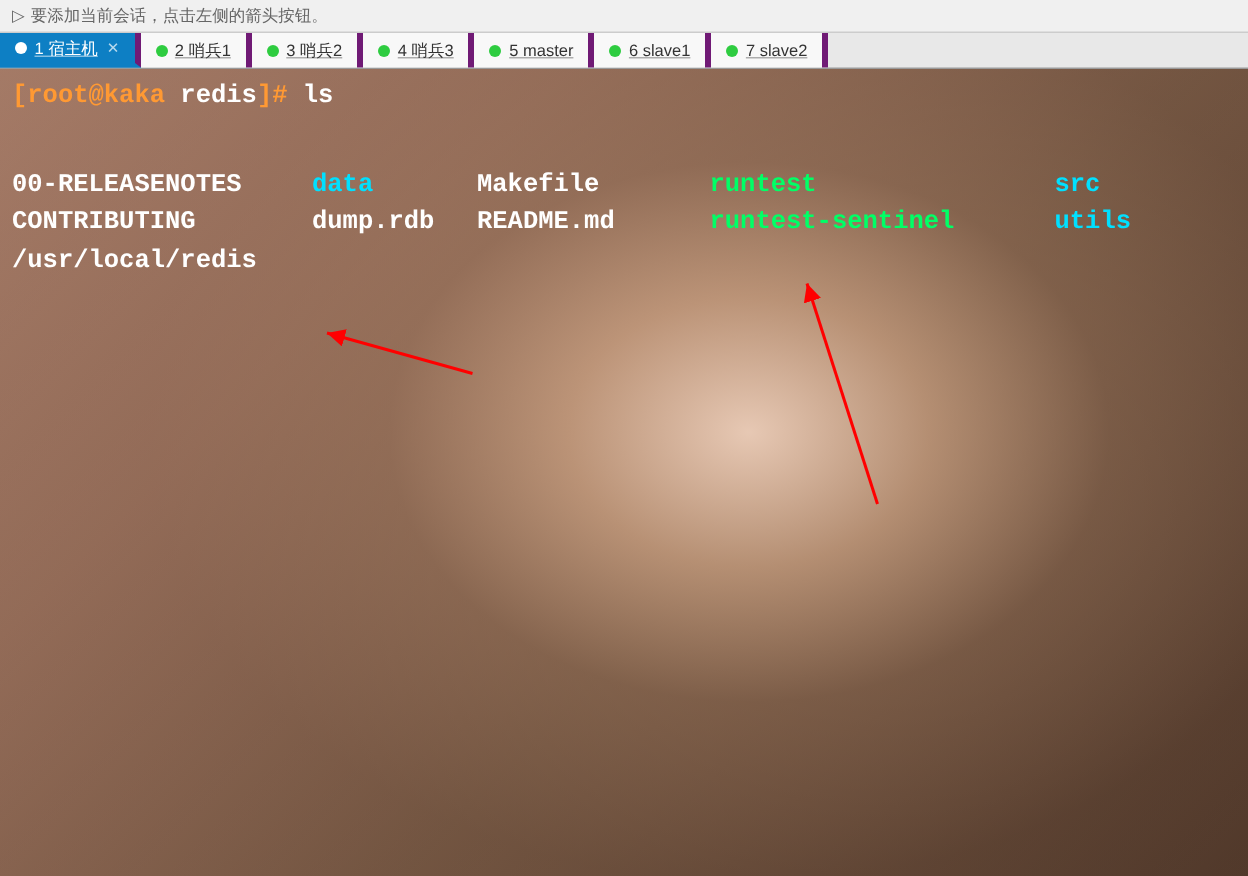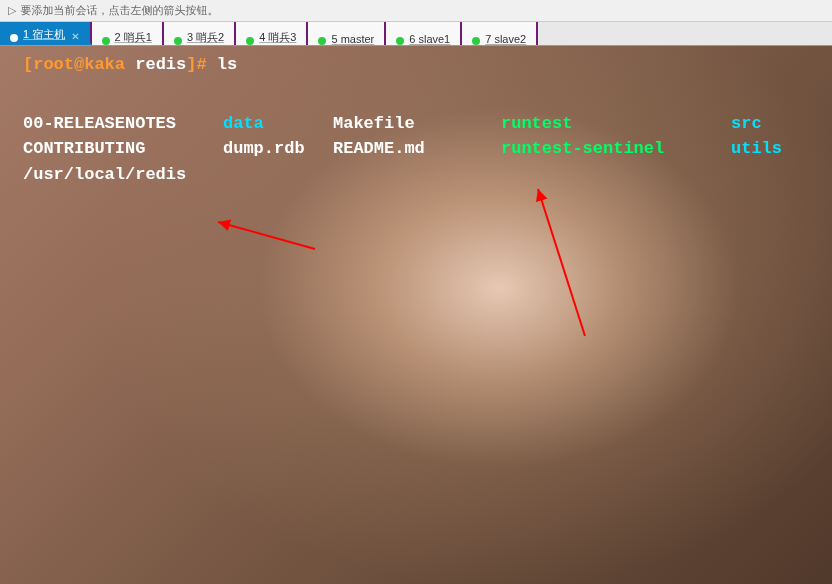--- a/index.html
+++ b/index.html
@@ -2,36 +2,36 @@
 <html><head>
   <meta charset="utf-8">
   <style>
     * { margin: 0; padding: 0; box-sizing: border-box; }
     body { width: 832px; height: 584px; font-family: "Microsoft YaHei", sans-serif; background: linear-gradient(135deg, #d4a088 0%, #b88870 30%, #8a6850 60%, #5a4030 100%); overflow: hidden; position: relative; }
     
     .hint-bar { height: 22px; background: #f0f0f0; border-bottom: 1px solid #ccc; display: flex; align-items: center; padding: 0 8px; font-size: 11px; color: #666; }
     .hint-bar .icon { margin-right: 4px; }
     
     .tabs { height: 24px; background: #e8e8e8; display: flex; border-bottom: 1px solid #999; }
-    .tab { display: flex; align-items: flex-end; padding: 0 10px; border-right: 2px solid #701a75; font-size: 11px; color: #333; cursor: pointer; background: #f8f8f8; white-space: nowrap; }
+    .tab { display: flex; align-items: center; padding: 0 10px; border-right: 4px solid #701a75; font-size: 11px; color: #333; cursor: pointer; background: #f8f8f8; white-space: nowrap; }
     .tab.active { background: #0d7fc4; color: #fff; border-bottom: 3px solid #0d7fc4; }
     .tab .dot { width: 8px; height: 8px; border-radius: 50%; margin-right: 5px; }
     .tab.active .dot { background: #fff; }
     .tab:not(.active) .dot { background: #2ecc40; }
     .tab .label { text-decoration: underline; text-decoration-color: rgba(0,0,0,0.3); }
     .tab.active .label { text-decoration-color: rgba(255,255,255,0.5); }
     .tab .close { margin-left: 6px; font-size: 10px; opacity: 0.7; }
     
-    .terminal { position: relative; height: calc(584px - 46px); font-family: "Consolas", "Courier New", monospace; font-size: 17px; font-weight: bold; line-height: 1.5; padding: 6px 23px; color: #fff; }
+    .terminal { position: relative; height: calc(584px - 46px); font-family: "Consolas", "Courier New", monospace; font-size: 17px; font-weight: bold; line-height: 1.5; padding: 6px 8px; color: #fff; }
     .bg-overlay { position: absolute; inset: 0; background: radial-gradient(ellipse 400px 300px at 60% 45%, rgba(240,210,190,0.9) 0%, rgba(200,160,130,0.7) 30%, rgba(120,90,70,0.5) 60%, rgba(60,40,30,0.3) 100%); z-index: 0; }
     .terminal-content { position: relative; z-index: 1; }
     
     .orange { color: #ff9933; }
     .cyan { color: #00e0ff; margin-top: 33px; }
-    .green { color: #00ff66; margin-left: 13px; }
+    .green { color: #00ff66; }
     .white { color: #ffffff; }
     
     .line { white-space: pre; }
     .cursor { display: inline-block; width: 11px; height: 20px; background: #00ff66; vertical-align: text-bottom; }
     
     .arrow { position: absolute; z-index: 2; }
     .arrow svg { display: block; }
   </style>
 </head>
 <body>

